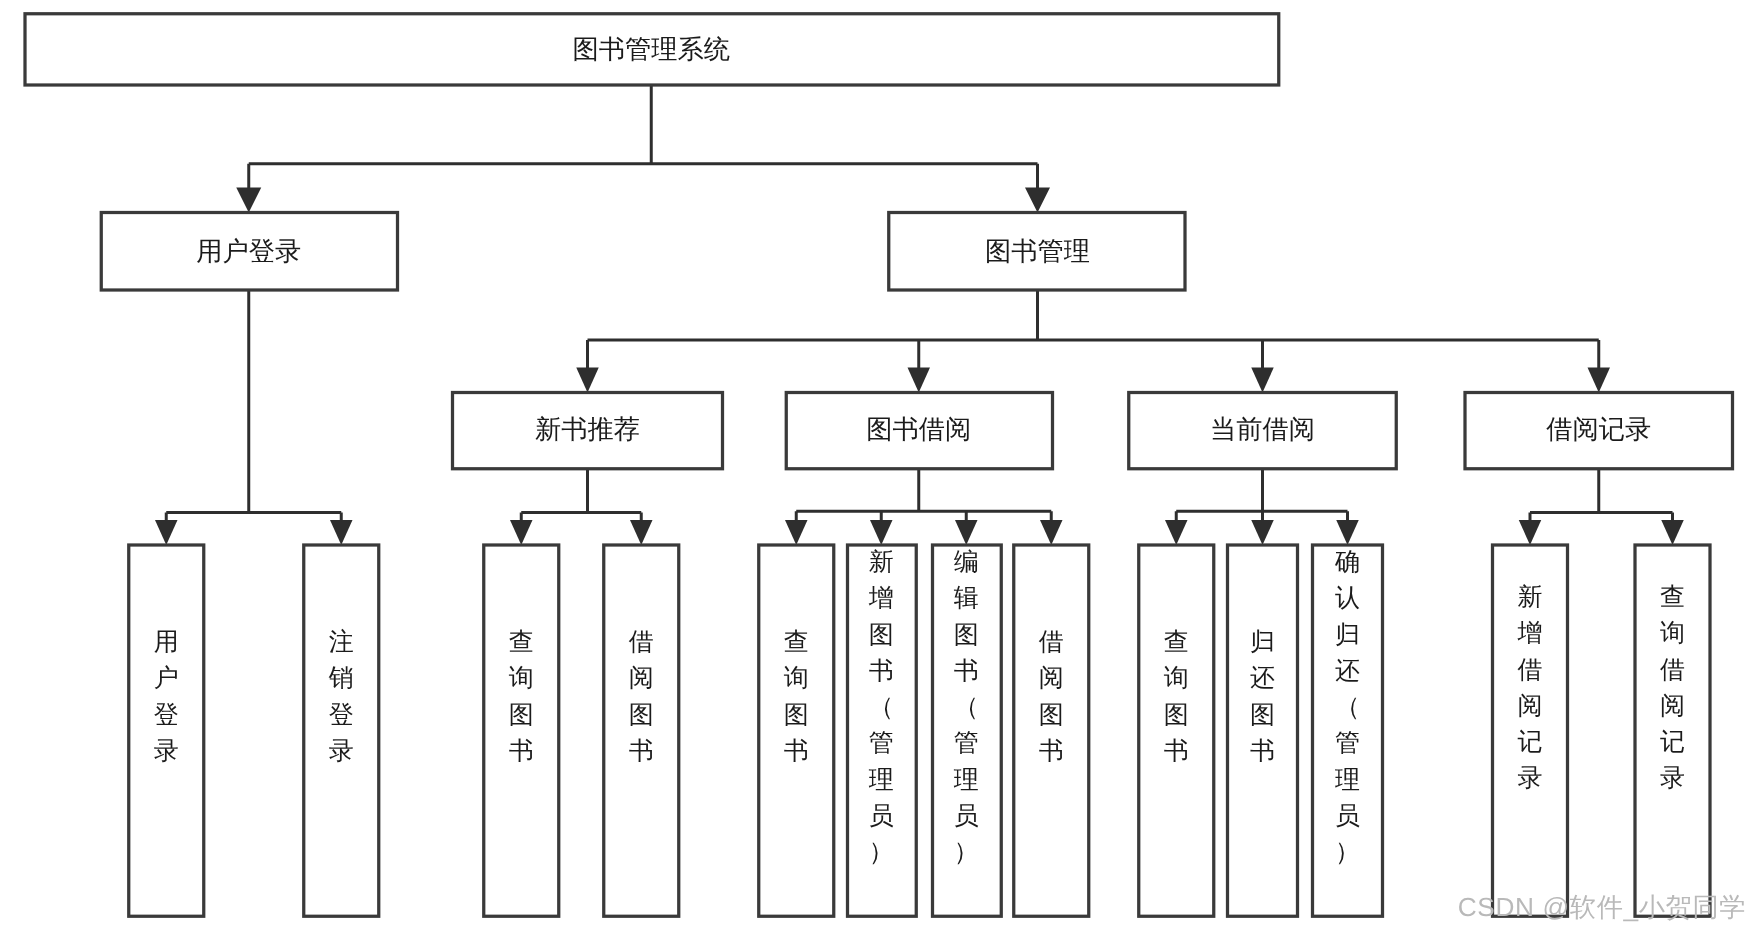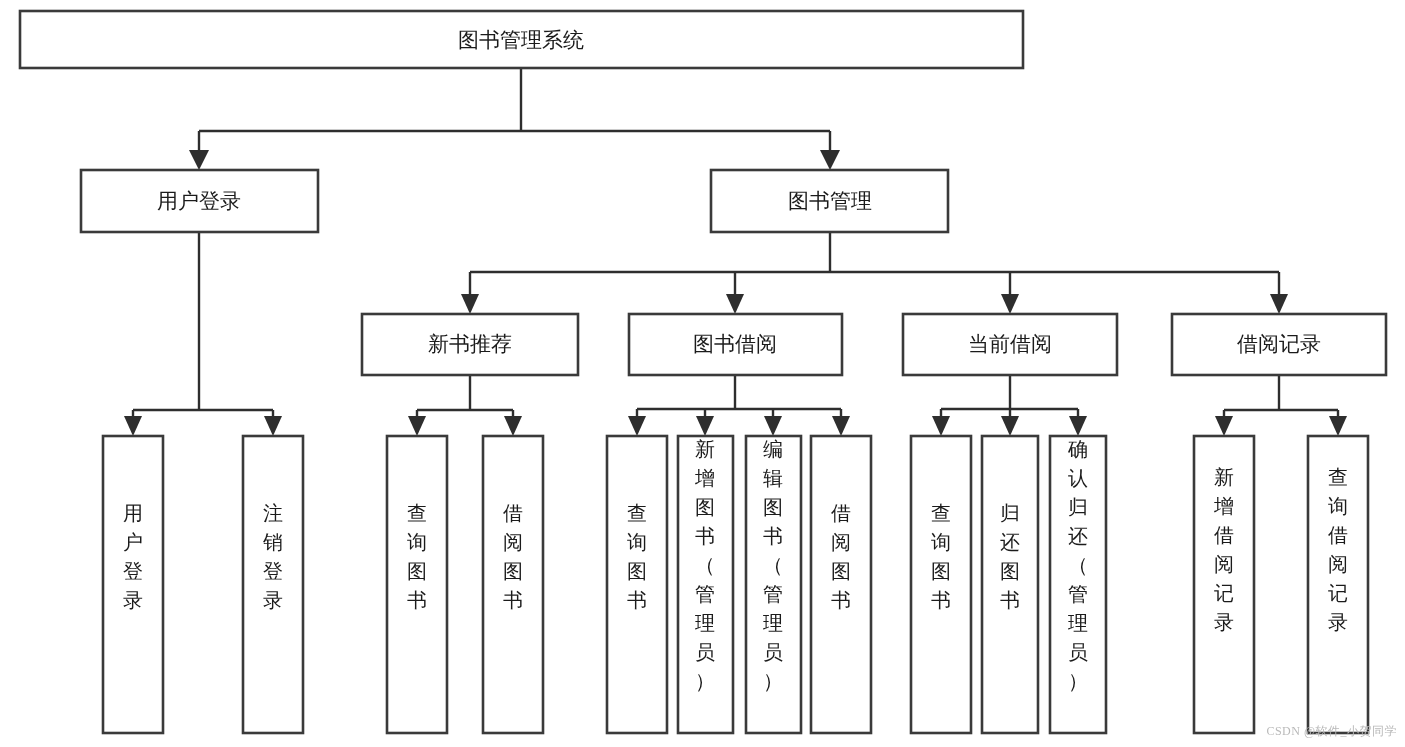--- a/index.html
+++ b/index.html
@@ -49,22 +49,22 @@
     fill: none;
   }
   .arrow-head {
     fill: #2e2e2e;
     stroke: none;
   }
   .watermark {
     position: absolute;
     right: 8px;
     bottom: 6px;
-    font-family: Liberation Serif, serif;
-    font-size: 12px;
+    font-family: Liberation Sans, sans-serif;
+    font-size: 21px;
     color: #b9b9b9;
     letter-spacing: 0.5px;
     white-space: nowrap;
     user-select: none;
     margin-left: 20px;
   }
 </style>
 </head>
 <body>
 

